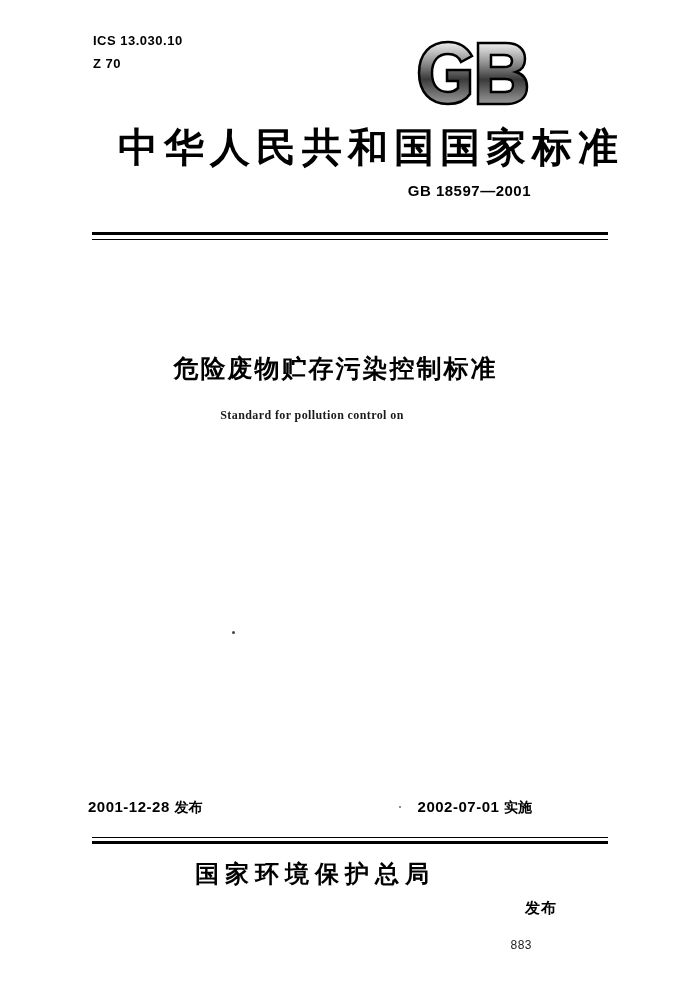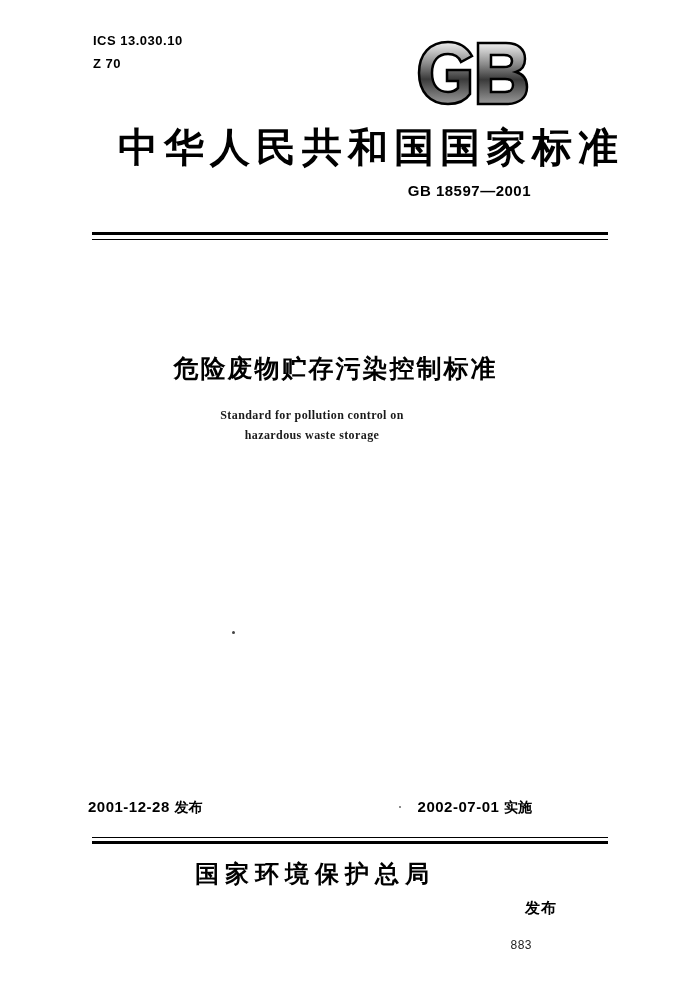--- a/index.html
+++ b/index.html
@@ -232,21 +232,20 @@
   <div class="cn-standard-title">中华人民共和国国家标准</div>
 
   <div class="std-number">GB 18597—2001</div>
 
   <div class="rule rule-top"></div>
   <div class="rule rule-bottom"></div>
 
   <div class="doc-title">危险废物贮存污染控制标准</div>
   <div class="doc-subtitle">
     <div>Standard for pollution control on</div>
-    <div>hazardous waste storage</div>
   </div>
 
   <div class="speck"></div>
   <div class="speck2"></div>
 
   <div class="date-issue">
     <span>2001-12-28</span>
     <span class="cn">发布</span>
   </div>
 

